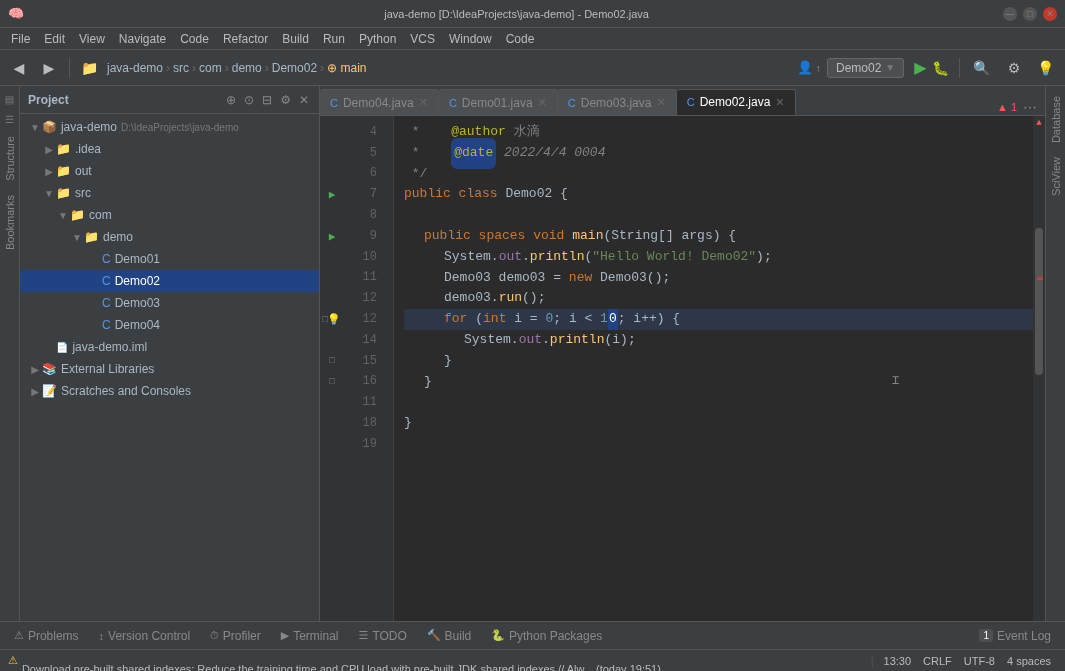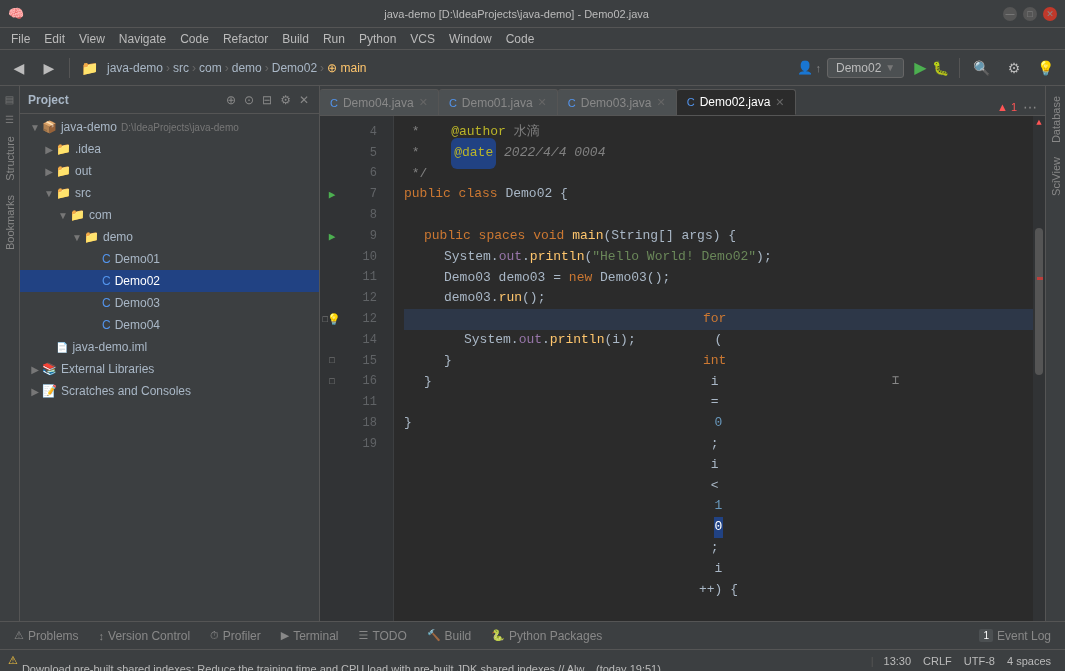--- a/index.html
+++ b/index.html
@@ -273,21 +273,21 @@
     .kw { color: #cc7832; }
     .str { color: #6a8759; }
     .num { color: #6897bb; }
     .cls { color: #a9b7c6; }
     .fn { color: #ffc66d; }
     .comment { color: #808080; }
     .annotation { color: #bbb529; margin-left: 16px; }
     .out-kw { color: #9876aa; }
     .var { color: #a9b7c6; }
     .punc { color: #a9b7c6; }
-    .cursor-line { background: #2d3748; flex-direction: column; }
+    .cursor-line { background: #2d3748; }
 
     
     #right-gutter {
       width: 12px;
       background: #313335;
       display: flex;
       flex-direction: column;
       align-items: center;
     }
 

